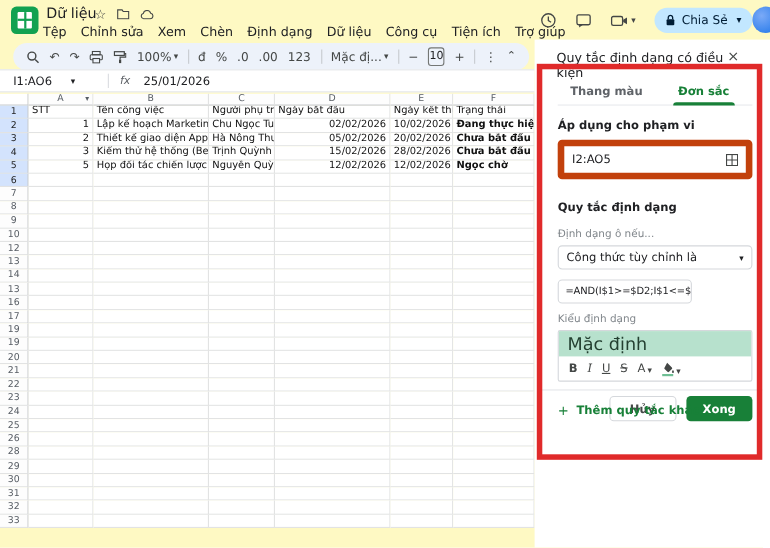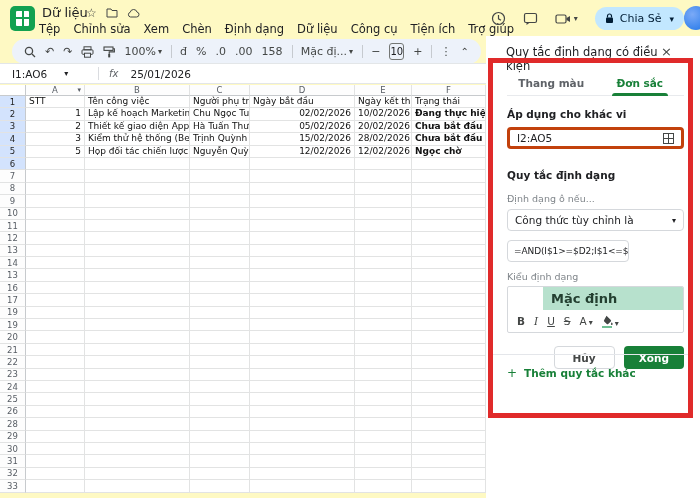--- a/index.html
+++ b/index.html
@@ -64,26 +64,26 @@
   
   .panel{position:absolute;left:486px;top:36px;width:214px;height:462px;background:#fff;}
   .panel-title{position:absolute;left:20px;top:9px;font-size:11.5px;color:var(--ink);width:160px;}
   .panel-close{position:absolute;right:28px;top:8px;font-size:13px;color:var(--muted);}
   .panel-content{position:absolute;left:21px;top:34px;width:177px;}
   .tabs{display:flex;height:25px;border-bottom:1px solid #e8eaed;}
   .tab{flex:1;display:flex;align-items:center;justify-content:center;font-size:10.5px;font-weight:700;color:#5f6368;position:relative;}
   .tab.active{color:var(--accent);}
   .tab.active:after{content:"";position:absolute;left:50%;transform:translateX(-50%);bottom:-1px;width:56px;height:3px;background:var(--accent);border-radius:3px 3px 0 0;}
   .sec-label{margin-top:12px;font-size:10.5px;font-weight:700;color:var(--ink);}
-  .inputbox{margin-top:7px;height:22px;border:3px solid #c2410c;border-radius:4px;display:flex;align-items:center;justify-content:space-between;padding:0 7px;font-size:10.5px;color:var(--ink);background:#fff;box-sizing:border-box;}
+  .inputbox{margin-top:7px;height:36px;border:6px solid #c2410c;border-radius:4px;display:flex;align-items:center;justify-content:space-between;padding:0 7px;font-size:10.5px;color:var(--ink);background:#fff;box-sizing:border-box;}
   .mini-label{font-size:9.5px;color:var(--gray);}
   .select{margin-top:5px;height:22px;border:1px solid #d5d8dc;border-radius:4px;display:flex;align-items:center;justify-content:space-between;padding:0 7px;font-size:10.5px;color:var(--ink);box-sizing:border-box;}
   .formula-input{margin-top:9px;height:22px;width:122px;border:1px solid #d5d8dc;border-radius:4px;display:flex;align-items:center;padding:0 6px;font-size:9px;letter-spacing:-0.1px;color:var(--ink);box-sizing:border-box;white-space:nowrap;overflow:hidden;}
   .style-group{margin-top:4px;border:1px solid #d5d8dc;border-radius:2px;overflow:hidden;}
-  .style-preview{height:23px;background:var(--preview);display:flex;align-items:center;padding:0 8px;font-size:13px;font-weight:700;color:#233f30;margin-left:35px;}
+  .style-preview{height:23px;background:var(--preview);display:flex;align-items:center;padding:0 8px;font-size:16px;font-weight:400;color:#233f30;}
   .mini-toolbar{height:22px;display:flex;align-items:center;gap:9px;padding:0 9px;font-size:10.5px;color:var(--muted);}
   .mt-b{font-weight:700;}
   .mt-i{font-style:italic;font-family:"DejaVu Serif","Liberation Serif",serif;}
   .mt-u{text-decoration:underline;}
   .mt-s{text-decoration:line-through;}
   .mt-pair{display:flex;align-items:flex-end;gap:2px;}
   .fill-wrap{display:flex;flex-direction:column;align-items:center;line-height:1;}
   .fill-bar{width:10px;height:2px;background:#6fbf94;margin-top:1px;}
   .btn-row{margin-top:13px;display:flex;justify-content:flex-end;gap:9px;}
   .btn{height:23px;border-radius:4px;display:flex;align-items:center;font-size:10.5px;font-weight:700;box-sizing:border-box;}
@@ -188,21 +188,21 @@
     </span>
     <span class="titem">
         <span>100%</span> 
         <span class="small-caret">▾</span>
       </span>
     <span class="tsep"></span>
     <span class="titem">đ</span>
     <span class="titem">%</span>
     <span class="titem">.0</span>
     <span class="titem">.00</span>
-    <span class="titem">158</span>
+    <span class="titem">123</span>
     <span class="tsep"></span>
     <span class="titem">
         <span>Mặc đị...</span> 
         <span class="small-caret">▾</span>
       </span>
     <span class="tsep"></span>
     <span class="titem">−</span>
     <span class="fsize-box">10</span>
     <span class="titem">+</span>
     <span class="tsep"></span>
@@ -245,21 +245,21 @@
         <div class="cell" style="width: 105px;">Lập kế hoạch Marketing Q1</div>
         <div class="cell" style="width: 60px;">Chu Ngọc Tuấn</div>
         <div class="cell r" style="width: 105px;">02/02/2026</div>
         <div class="cell r" style="width: 57px;">10/02/2026</div>
         <div class="cell b" style="width: 74px;">Đang thực hiện</div>
       </div>
       <div class="grid-row">
         <div class="rownum sel">3</div>
         <div class="cell r" style="width: 59px;">2</div>
         <div class="cell" style="width: 105px;">Thiết kế giao diện App (UI)</div>
-        <div class="cell" style="width: 60px;">Hà Tuấn Thư</div>
+        <div class="cell" style="width: 60px;">Hà Nông Thư</div>
         <div class="cell r" style="width: 105px;">05/02/2026</div>
         <div class="cell r" style="width: 57px;">20/02/2026</div>
         <div class="cell b" style="width: 74px;">Chưa bắt đầu</div>
       </div>
       <div class="grid-row">
         <div class="rownum sel">4</div>
         <div class="cell r" style="width: 59px;">3</div>
         <div class="cell" style="width: 105px;">Kiểm thử hệ thống (Beta)</div>
         <div class="cell" style="width: 60px;">Trịnh Quỳnh Hoa</div>
         <div class="cell r" style="width: 105px;">15/02/2026</div>
@@ -314,29 +314,20 @@
       <div class="grid-row">
         <div class="rownum">10</div>
         <div class="cell r" style="width: 59px;"></div>
         <div class="cell" style="width: 105px;"></div>
         <div class="cell" style="width: 60px;"></div>
         <div class="cell r" style="width: 105px;"></div>
         <div class="cell r" style="width: 57px;"></div>
         <div class="cell b" style="width: 74px;"></div>
       </div>
       <div class="grid-row">
-        <div class="rownum">11</div>
-        <div class="cell r" style="width: 59px;"></div>
-        <div class="cell" style="width: 105px;"></div>
-        <div class="cell" style="width: 60px;"></div>
-        <div class="cell r" style="width: 105px;"></div>
-        <div class="cell r" style="width: 57px;"></div>
-        <div class="cell b" style="width: 74px;"></div>
-      </div>
-      <div class="grid-row">
         <div class="rownum">12</div>
         <div class="cell r" style="width: 59px;"></div>
         <div class="cell" style="width: 105px;"></div>
         <div class="cell" style="width: 60px;"></div>
         <div class="cell r" style="width: 105px;"></div>
         <div class="cell r" style="width: 57px;"></div>
         <div class="cell b" style="width: 74px;"></div>
       </div>
       <div class="grid-row">
         <div class="rownum">13</div>
@@ -523,21 +514,21 @@
   <div class="panel">
     <div class="panel-title">Quy tắc định dạng có điều kiện</div>
     <div class="panel-close">×</div>
 
     <div class="panel-content">
       <div class="tabs" id="panel-tabs">
           <div class="tab">Thang màu</div>
           <div class="tab active">Đơn sắc</div>
         </div>
 
-      <div class="sec-label">Áp dụng cho khác vi</div>
+      <div class="sec-label">Áp dụng cho phạm vi</div>
       <div class="inputbox">
         <span>I2:AO5</span>
         <span>
           <svg width="11" height="11" viewBox="0 0 11 11">
               <rect x="0.5" y="0.5" width="10" height="10" fill="none" stroke="#444746"></rect>
               <path d="M0.5 5.5h10M5.5 0.5v10" stroke="#444746"></path>
             </svg>
         </span>
       </div>
 

